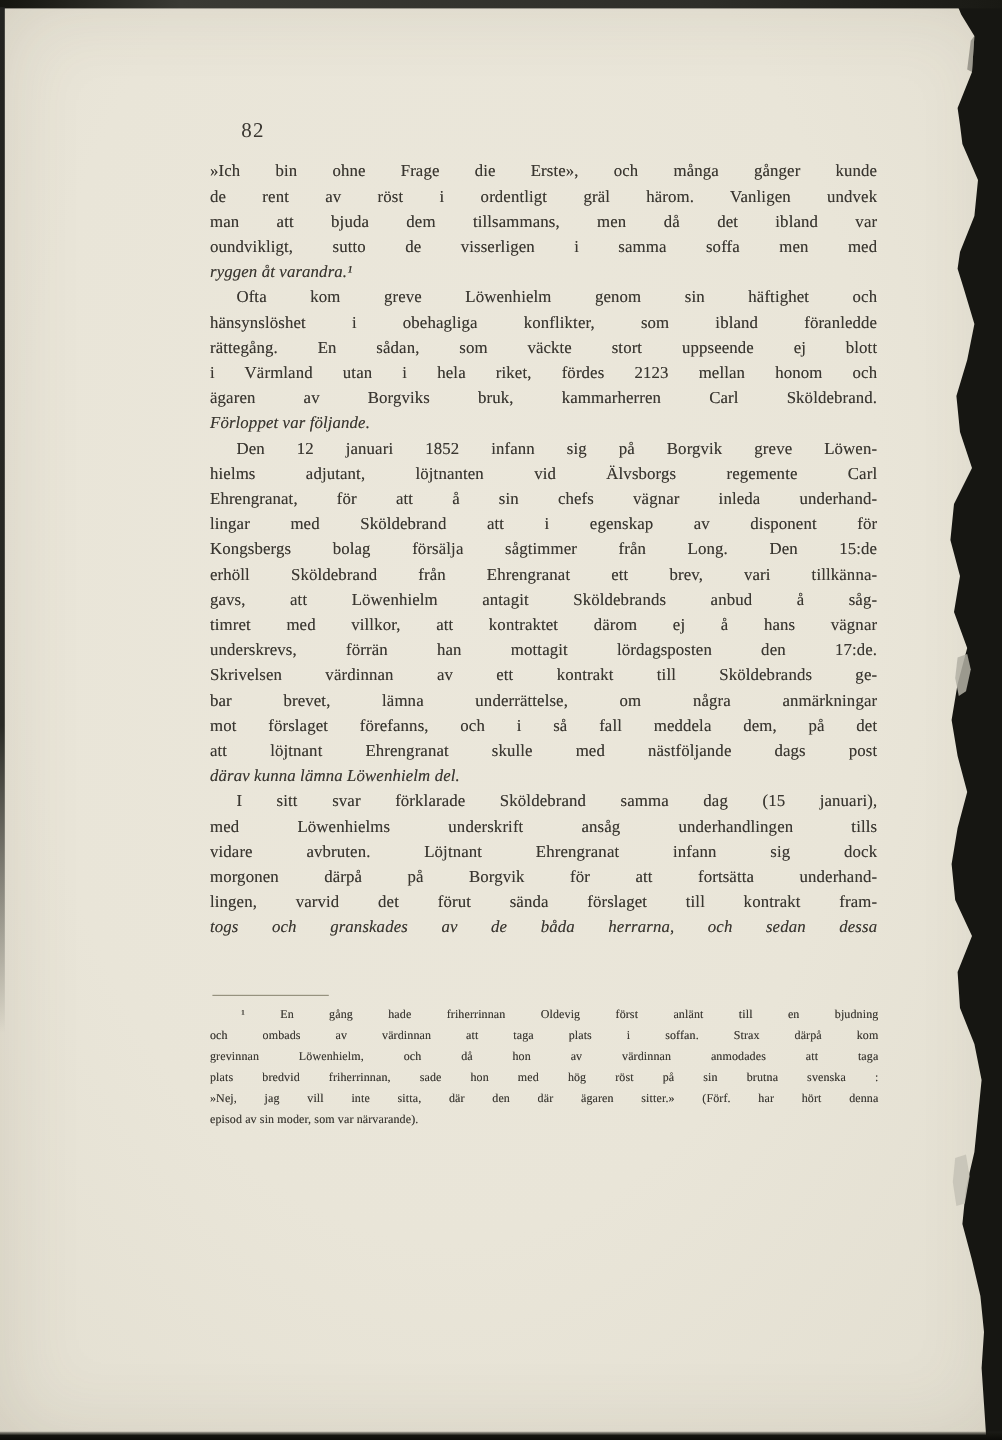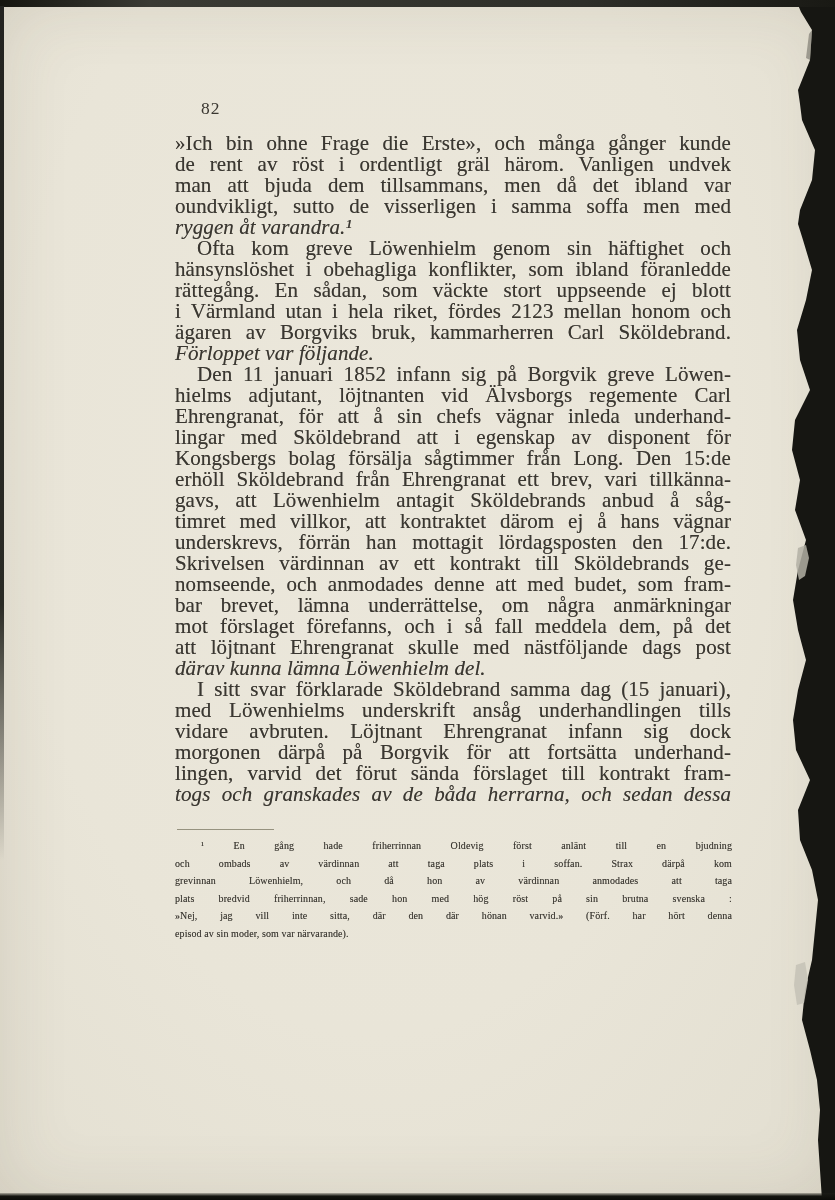--- a/index.html
+++ b/index.html
@@ -52,21 +52,21 @@
     top: 98px;
     font-size: 17.5px;
     letter-spacing: 1px;
     color: #3a3731;
   }
   .bodytext {
     position: absolute;
     left: 175px;
     top: 133px;
     width: 556px;
-    font-size: 21px;
+    font-size: 14px;
     line-height: 21px;
     color: #3a3731;
     letter-spacing: 0.1px;
     text-shadow: 0 0 0.5px rgba(58, 55, 49, 0.55);
   }
   .line {
     display: block;
     height: 21px;
     text-align: justify;
     text-align-last: justify;
@@ -115,31 +115,30 @@
     </div>
     <div class="para indent">
       <div class="line">Ofta kom greve Löwenhielm genom sin häftighet och</div>
       <div class="line">hänsynslöshet i obehagliga konflikter, som ibland föranledde</div>
       <div class="line">rättegång.  En sådan, som väckte stort uppseende ej blott</div>
       <div class="line">i Värmland utan i hela riket, fördes 2123 mellan honom och</div>
       <div class="line">ägaren av Borgviks bruk, kammarherren Carl Sköldebrand.</div>
       <div class="line">Förloppet var följande.</div>
     </div>
     <div class="para indent">
-      <div class="line">Den 11 januari 1852 infann sig på Borgvik greve Löwen-</div>
+      <div class="line">Den 12 januari 1852 infann sig på Borgvik greve Löwen-</div>
       <div class="line">hielms adjutant, löjtnanten vid Älvsborgs regemente Carl</div>
       <div class="line">Ehrengranat, för att å sin chefs vägnar inleda underhand-</div>
       <div class="line">lingar med Sköldebrand att i egenskap av disponent för</div>
       <div class="line">Kongsbergs bolag försälja sågtimmer från Long.  Den 15:de</div>
       <div class="line">erhöll Sköldebrand från Ehrengranat ett brev, vari tillkänna-</div>
       <div class="line">gavs, att Löwenhielm antagit Sköldebrands anbud å såg-</div>
       <div class="line">timret med villkor, att kontraktet därom ej å hans vägnar</div>
       <div class="line">underskrevs, förrän han mottagit lördagsposten den 17:de.</div>
       <div class="line">Skrivelsen värdinnan av ett kontrakt till Sköldebrands ge-</div>
-      <div class="line">nomseende, och anmodades denne att med budet, som fram-</div>
       <div class="line">bar brevet, lämna underrättelse, om några anmärkningar</div>
       <div class="line">mot förslaget  förefanns, och i så fall meddela dem, på det</div>
       <div class="line">att löjtnant Ehrengranat skulle med nästföljande dags post</div>
       <div class="line">därav kunna lämna Löwenhielm del.</div>
     </div>
     <div class="para indent cont">
       <div class="line">I sitt svar förklarade Sköldebrand samma dag (15 januari),</div>
       <div class="line">med Löwenhielms underskrift ansåg underhandlingen tills</div>
       <div class="line">vidare avbruten.  Löjtnant Ehrengranat infann sig dock</div>
       <div class="line">morgonen därpå på Borgvik för att fortsätta underhand-</div>
@@ -148,21 +147,21 @@
     </div>
   </div>
 
   <div class="fn-rule"></div>
 
   <div class="footnote">
     <div class="line">¹ En gång hade friherrinnan Oldevig först anlänt till en bjudning</div>
     <div class="line">och ombads av värdinnan att taga plats i soffan.  Strax därpå kom</div>
     <div class="line">grevinnan Löwenhielm, och då hon av värdinnan anmodades att taga</div>
     <div class="line">plats bredvid friherrinnan, sade hon med hög röst på sin brutna svenska :</div>
-    <div class="line">»Nej, jag vill inte sitta, där den där hönan varvid.»   (Förf. har hört denna</div>
+    <div class="line">»Nej, jag vill inte sitta, där den där ägaren sitter.»   (Förf. har hört denna</div>
     <div class="line">episod av sin moder, som var närvarande).</div>
   </div>
 
   <svg class="torn-edge" viewBox="0 0 70 1200" preserveAspectRatio="none" xmlns="http://www.w3.org/2000/svg">
     <polygon fill="#161612" points="
       70,0 31,0 36,12 47,30 45,60 33,90 35,104 37,120 50,150 47,180 35,210 33,224
       38,240 47,270 41,300 32,330 35,360 45,390 30,420 27,450 35,480 30,510 41,540
       33,570 28,600 33,630 41,660 33,690 28,720 31,750 45,780 33,810 35,840 47,870
       53,900 50,930 47,960 40,990 37,1020 45,1050 52,1080 55,1110 53,1140 55,1170
       57,1200 70,1200"></polygon>

